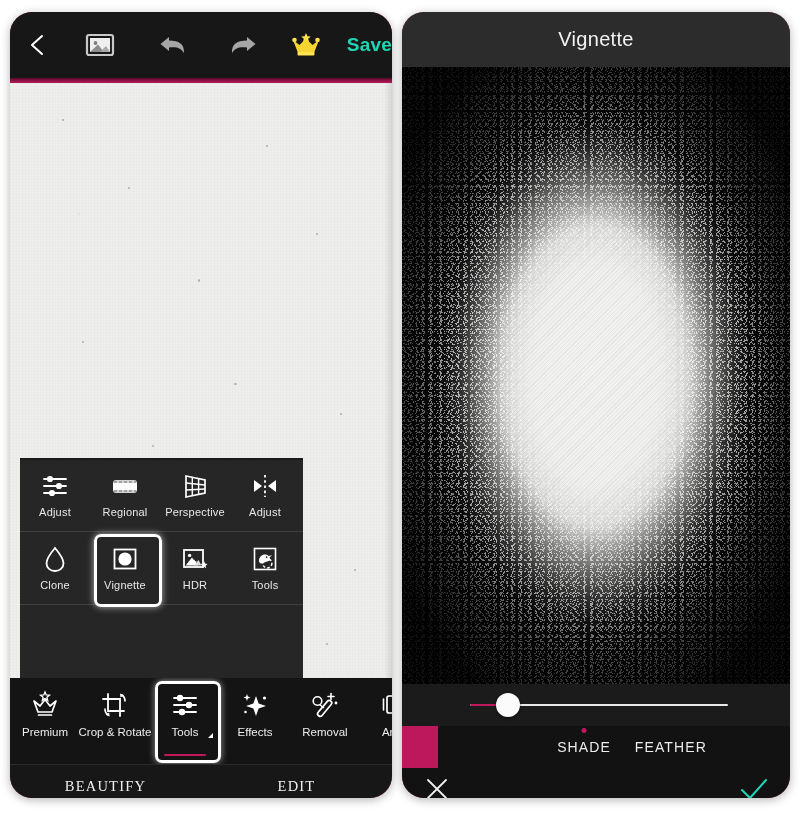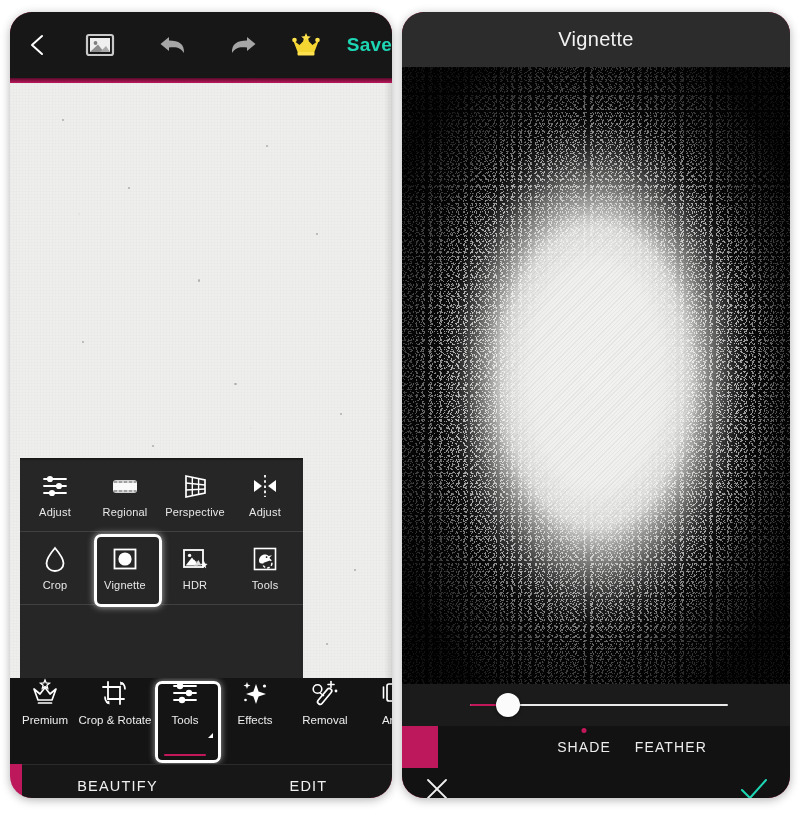--- a/index.html
+++ b/index.html
@@ -95,42 +95,42 @@
 
   
   #bottom-strip {
     position: absolute; left: 0; top: 666px; width: 382px; height: 86px;
     background: #141414;
     display: flex; align-items: flex-start; overflow: hidden;
   }
   .strip-cell {
     width: 70px; height: 86px; flex: 0 0 70px;
     display: flex; flex-direction: column; align-items: center; justify-content: flex-start;
-    position: relative;
+    padding-top: 12px; position: relative;
   }
   .strip-ico { width: 30px; height: 30px; display: block; }
   .strip-label { color: #ededed; font-size: 11.5px; margin-top: 6px; white-space: nowrap; }
   .strip-cell.selected::before {
     content: ""; position: absolute; left: 5px; top: 3px; width: 60px; height: 76px;
     border: 3px solid #ffffff; border-radius: 7px;
     box-shadow: 0 0 7px rgba(255,255,255,.6);
   }
   .strip-underline {
     position: absolute; left: 14px; bottom: 8px; width: 42px; height: 2.5px;
     background: #c2185b; border-radius: 2px;
   }
   .strip-corner {
     position: absolute; right: 7px; bottom: 26px; width: 0; height: 0;
     border-left: 5px solid transparent; border-bottom: 5px solid #ffffff;
   }
 
   
   #mode-tabs {
-    position: absolute; left: 12px; top: 752px; width: 382px; height: 46px;
-    background: #171717; display: flex; align-items: center;
+    position: absolute; left: 0; top: 752px; width: 382px; height: 46px;
+    background: #171717; display: flex; align-items: center; font-family: Liberation Serif, serif;
   }
   #mode-tabs::before {
     content: ""; position: absolute; left: 0; top: 0; width: 100%; height: 1px;
     background: rgba(255,255,255,.09);
   }
   .mode-tab {
     flex: 1; text-align: center; position: relative;
     color: #f0f0f0; font-size: 14.5px; letter-spacing: 1.2px; padding-bottom: 2px;
   }
 
@@ -339,21 +339,21 @@
             <polygon points="25,8 17,14 25,20" fill="#fff"></polygon>
             <line x1="14" y1="3" x2="14" y2="25" stroke="#fff" stroke-width="1.8" stroke-dasharray="2.6 2.6"></line>
           </svg>
           <span class="tool-label">Adjust</span>
         </div>
 
         <div class="tool-cell">
           <svg class="tool-ico" viewBox="0 0 28 28">
             <path d="M14 3 C14 3 5.5 13 5.5 18.3 C5.5 22.8 9.3 26 14 26 C18.7 26 22.5 22.8 22.5 18.3 C22.5 13 14 3 14 3 Z" fill="none" stroke="#fff" stroke-width="1.8"></path>
           </svg>
-          <span class="tool-label">Crop</span>
+          <span class="tool-label">Clone</span>
         </div>
 
 
         <div class="tool-cell selected">
           <svg class="tool-ico" viewBox="0 0 28 28">
             <rect x="3.5" y="4.5" width="21" height="19" fill="none" stroke="#fff" stroke-width="1.8"></rect>
             <circle cx="14" cy="14" r="6.6" fill="#fff"></circle>
           </svg>
           <span class="tool-label">Vignette</span>
         </div>

